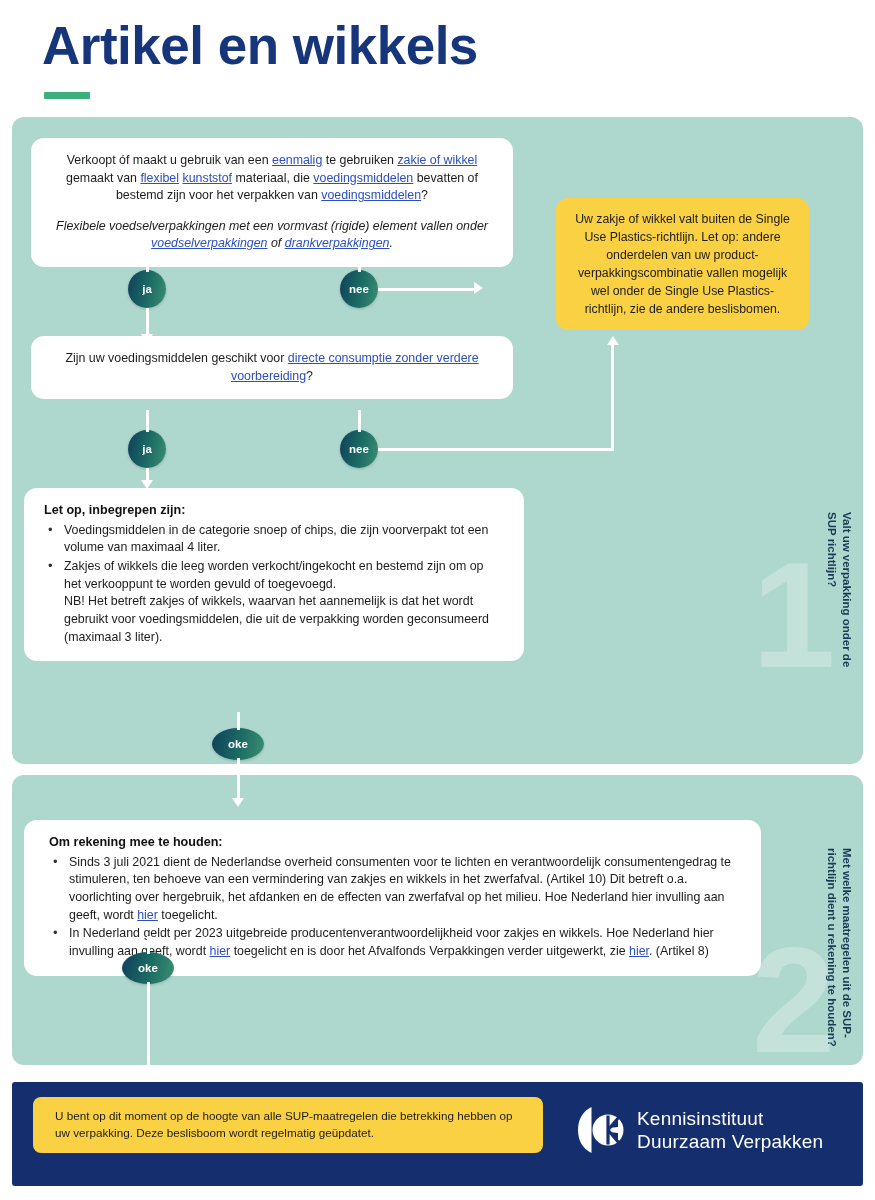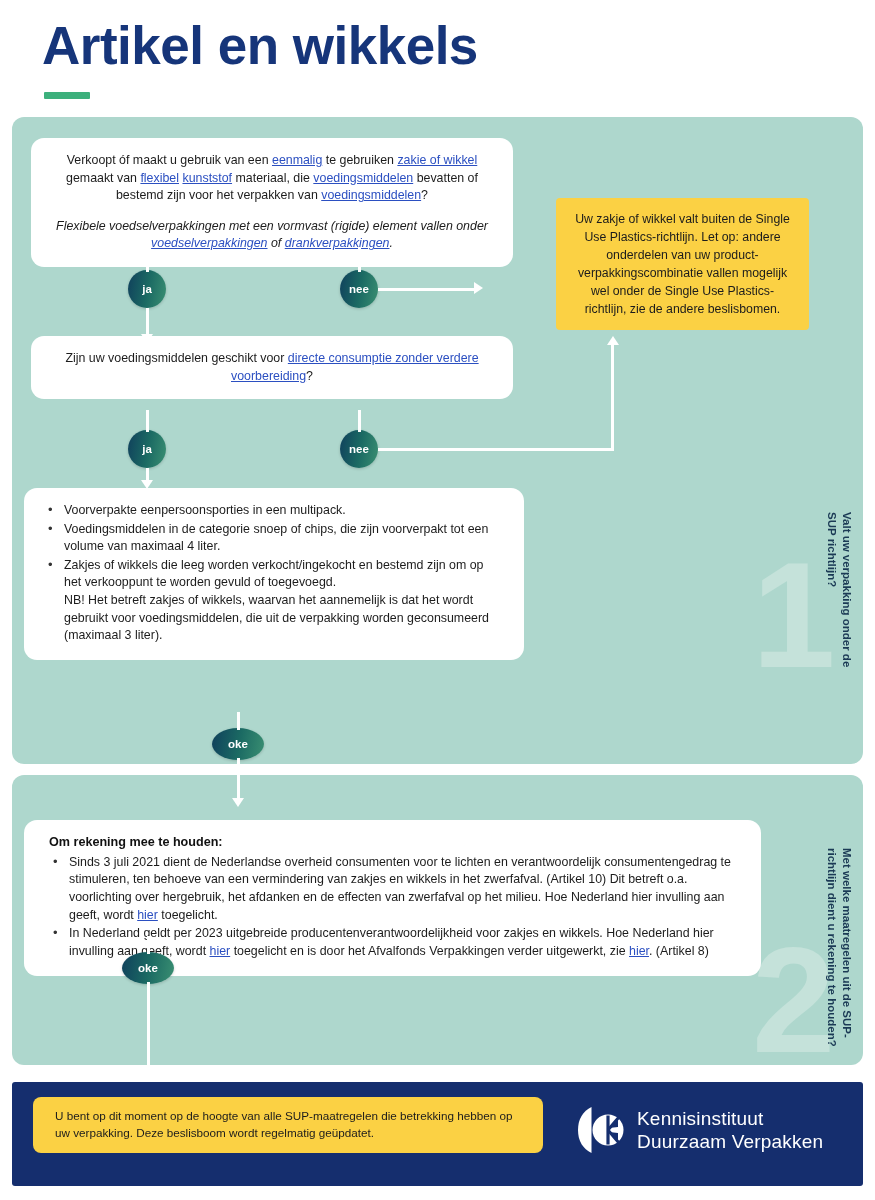--- a/index.html
+++ b/index.html
@@ -105,21 +105,21 @@
     position: absolute;
     left: 4px; top: -1px;
     font-size: 13px;
     color: #333;
   }
 
   
   .yellow {
     position: absolute;
     background: #fbd144;
-    border-radius: 4px;
+    border-radius: 12px;
     padding: 12px 16px;
     font-size: 12.3px;
     color: #1c1c1c;
     line-height: 1.47;
     text-align: center;
     font-weight: 500;
   }
   #yellow-out { left: 556px; top: 198px; width: 253px; }
 
   
@@ -253,22 +253,22 @@
   <div class="conn v" style="left:357.5px; top:410px; height:22px;"></div>
 
   <div class="conn v" style="left:145.5px; top:468px; height:14px;"></div>
   <div class="arrowhead arrow-down" style="left:141px; top:480px;"></div>
 
   <div class="conn h" style="left:378px; top:447.5px; width:236px;"></div>
   <div class="conn v" style="left:611px; top:344px; height:105px;"></div>
   <div class="arrowhead arrow-up" style="left:606.5px; top:336px;"></div>
 
   <div class="card" id="card-incl">
+    <h4>Let op, inbegrepen zijn:</h4>
     <ul>
-      <li>Voorverpakte eenpersoonsporties in een multipack.</li>
       <li>Voedingsmiddelen in de categorie snoep of chips, die zijn voorverpakt tot een volume van maximaal 4 liter.</li>
       <li>
         <span>Zakjes of wikkels die leeg worden verkocht/ingekocht en bestemd zijn om op het verkooppunt te worden gevuld of toegevoegd.</span><br>
         <span>NB! Het betreft zakjes of wikkels, waarvan het aannemelijk is dat het wordt gebruikt voor voedingsmiddelen, die uit de verpakking worden geconsumeerd (maximaal 3 liter).</span>
       </li>
     </ul>
   </div>
 
   <div class="pill oval" id="pill-oke-1">oke</div>
   <div class="conn v" style="left:236.5px; top:712px; height:18px;"></div>

